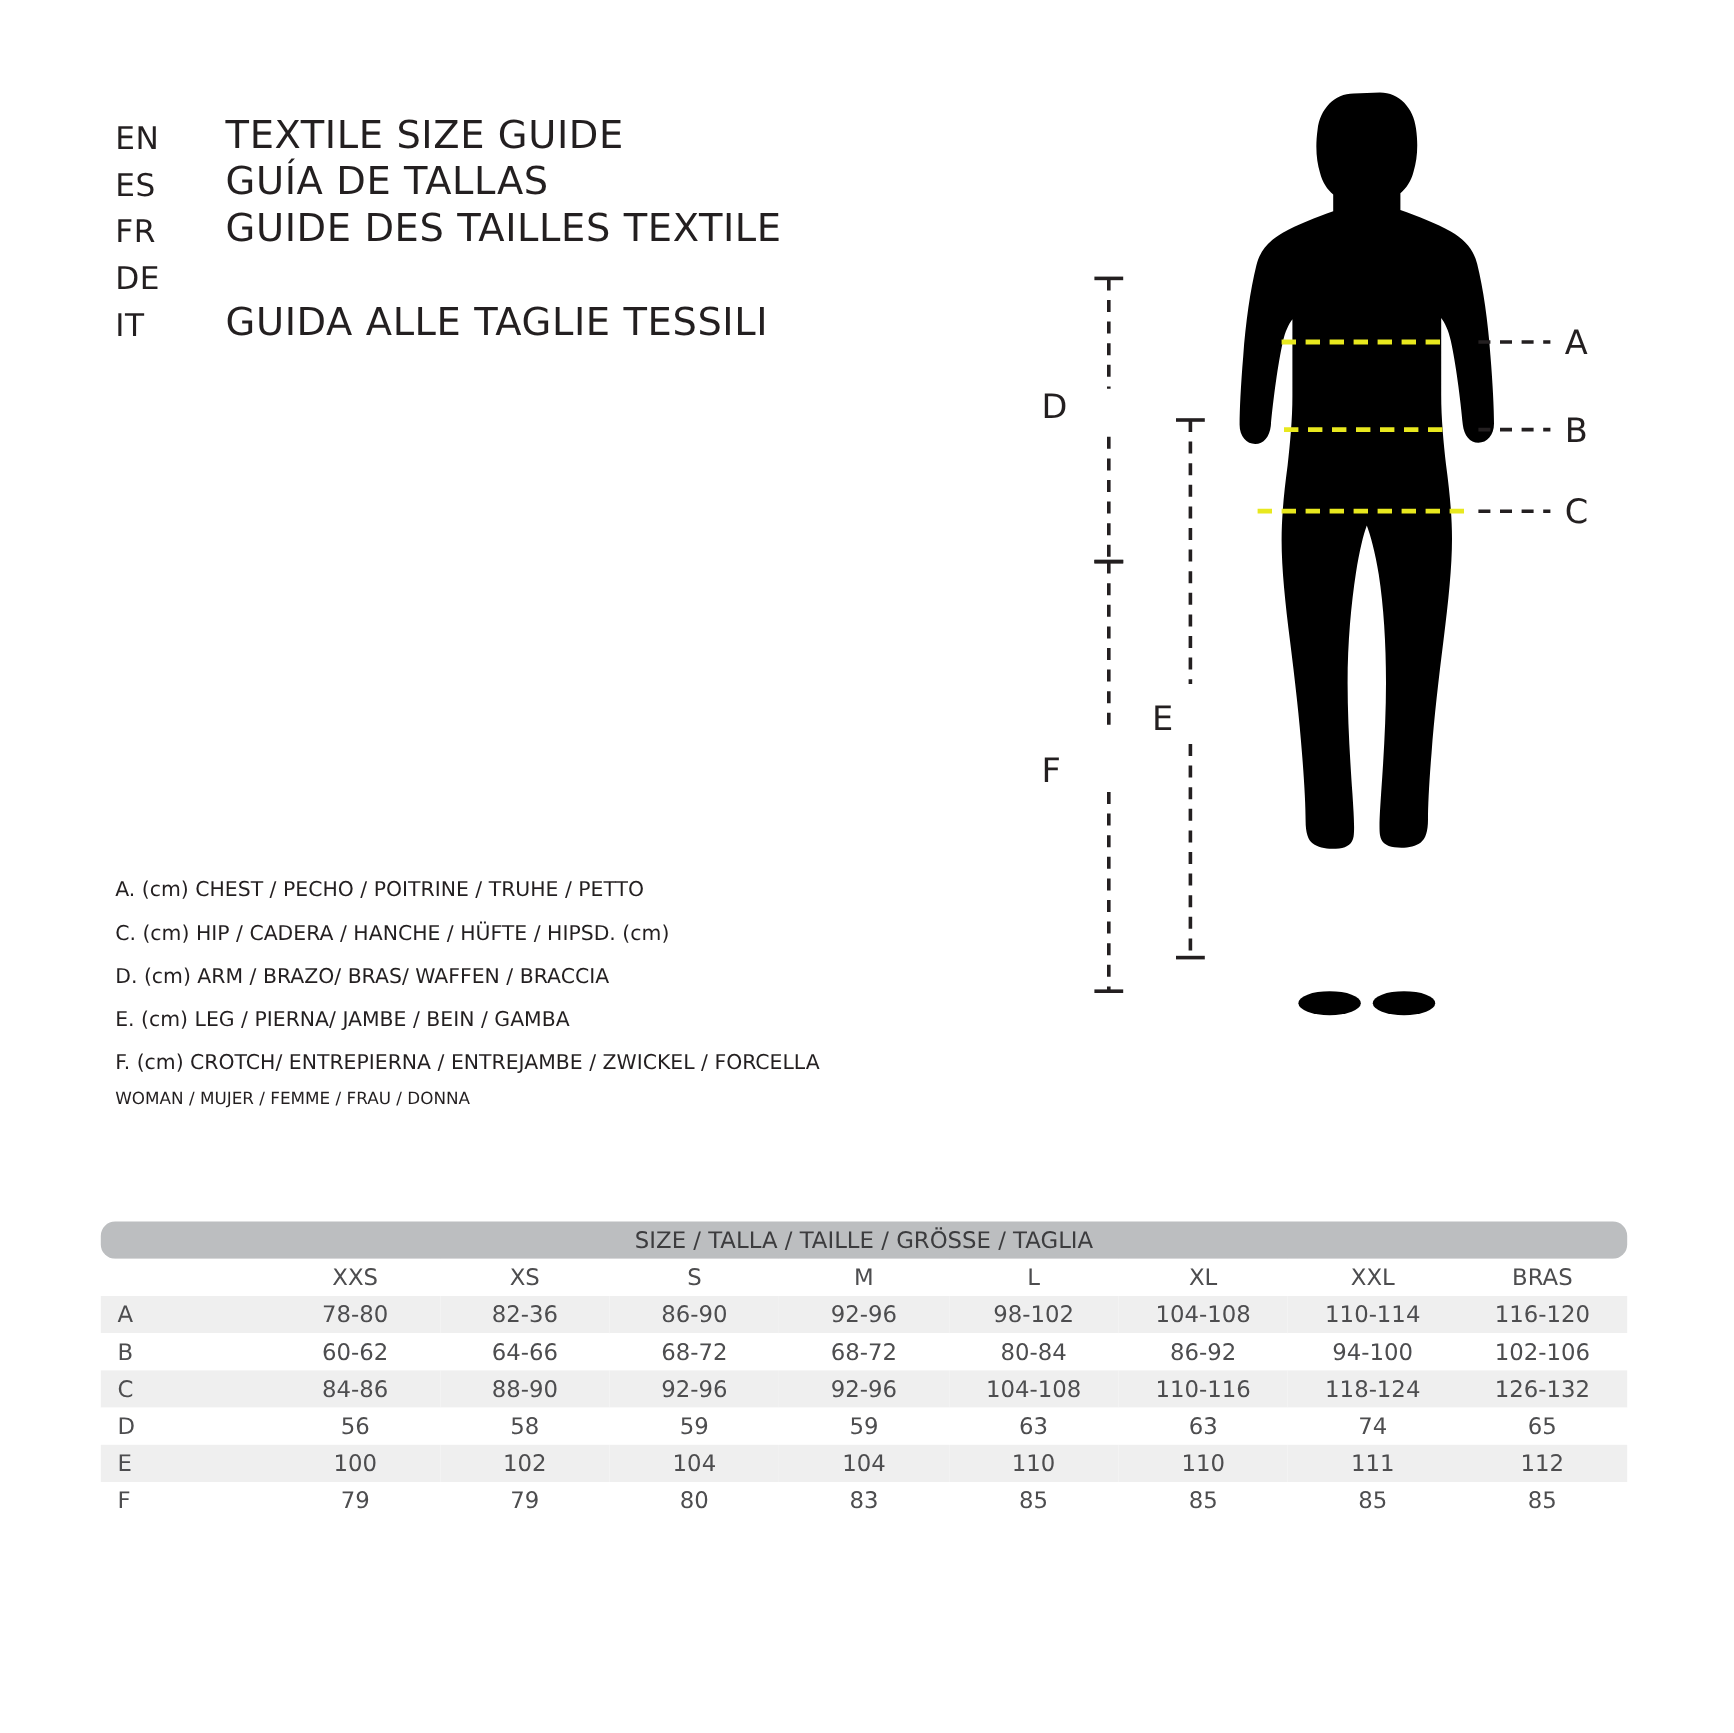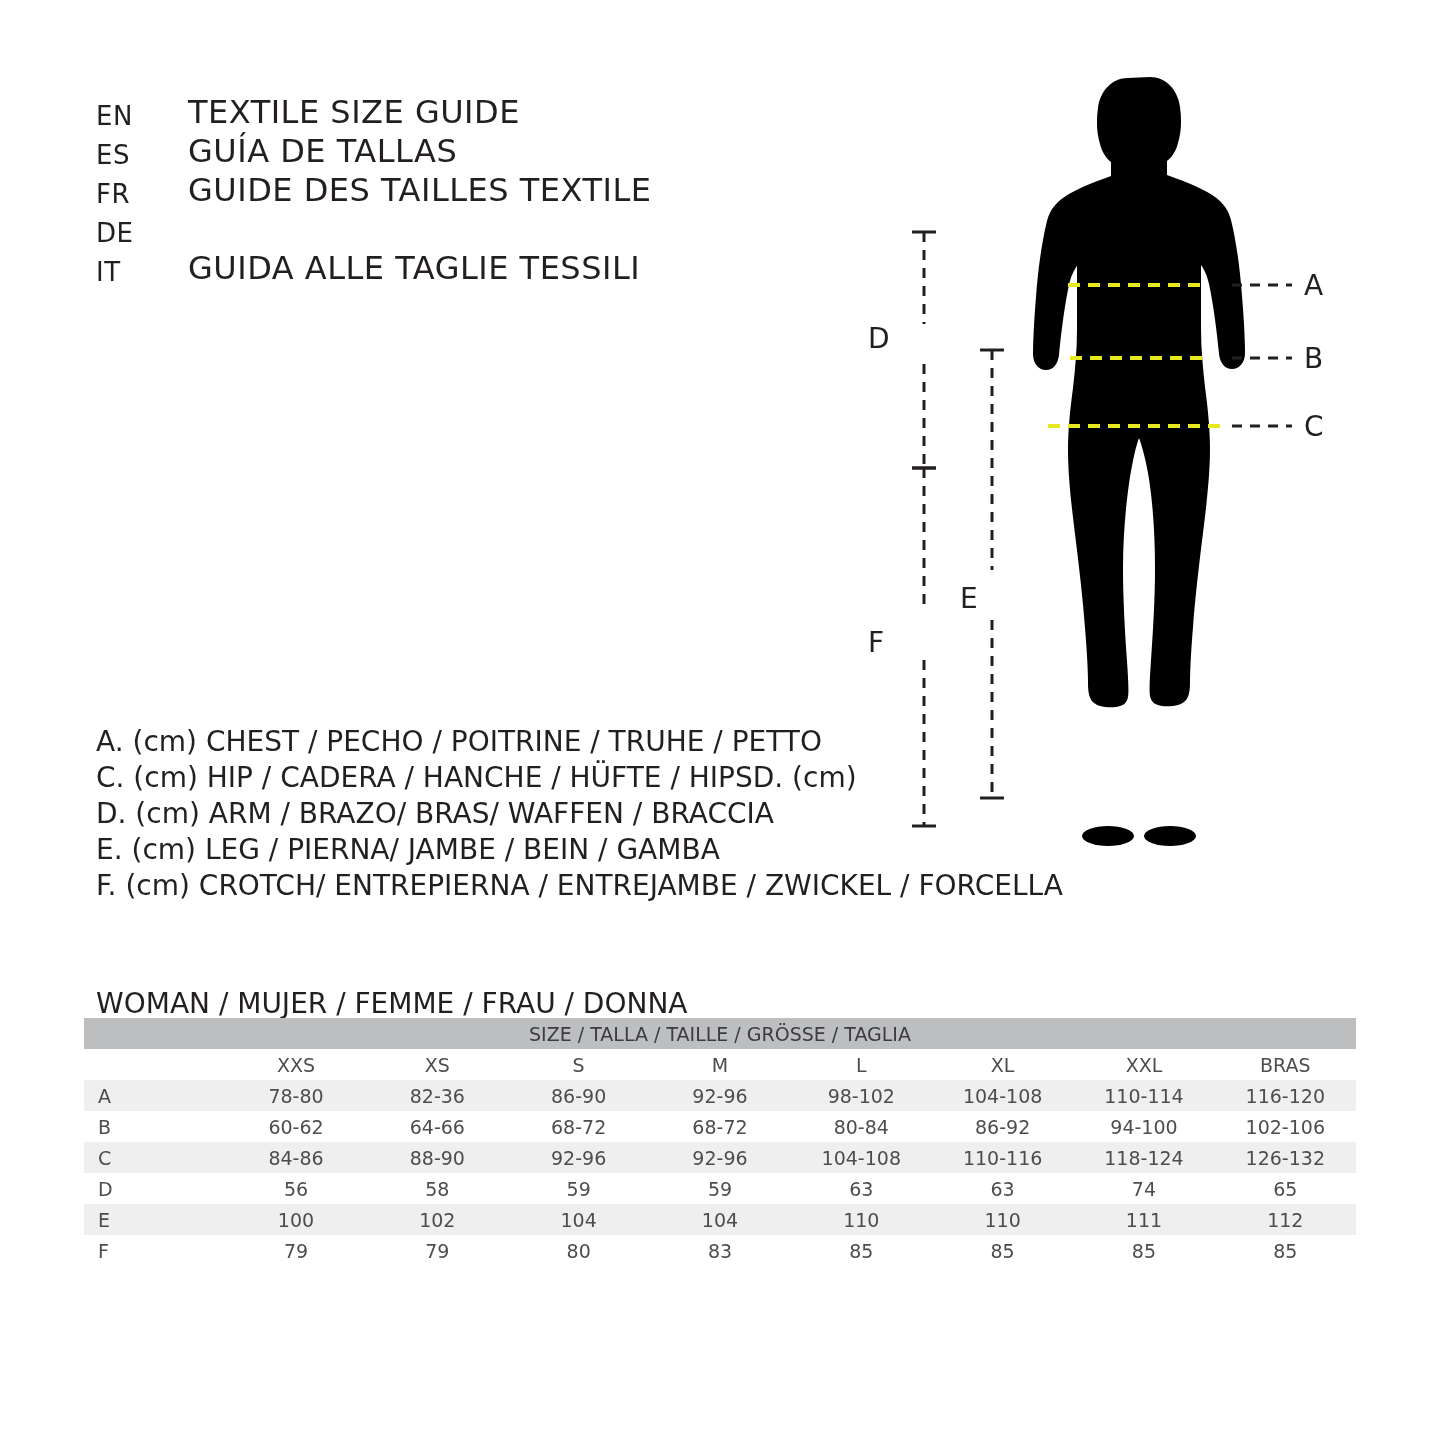--- a/index.html
+++ b/index.html
@@ -42,32 +42,32 @@
   }
 
   
   #legend-block {
     position: absolute;
     left: 96px;
     top: 724px;
     width: 800px;
   }
   .legend-line {
-    font-size: 28px;
+    font-size: 17px;
     line-height: 36px;
     color: #231f20;
     white-space: nowrap;
   }
 
   
   #gender-heading {
     position: absolute;
     left: 96px;
-    top: 987px;
-    font-size: 28px;
+    top: 908px;
+    font-size: 14px;
     color: #231f20;
     white-space: nowrap;
   }
 
   
   #size-table {
     position: absolute;
     left: 84px;
     top: 1018px;
     width: 1272px;
@@ -84,20 +84,21 @@
     height: 31px;
     vertical-align: middle;
   }
   .tbl-head-row td {
     background: #bcbec0;
     text-align: left;
     padding-left: 14px;
     font-size: 19px;
     color: #3c3c3e;
     height: 33px;
+    border-radius: 12px;
   }
   .col-label {
     width: 80px;
     text-align: left !important;
     padding-left: 14px !important;
     color: #4d4d4f;
   }
   .row-white { background: #ffffff; }
   .row-grey  { background: #efefef; }
   .hdr-sizes td {

